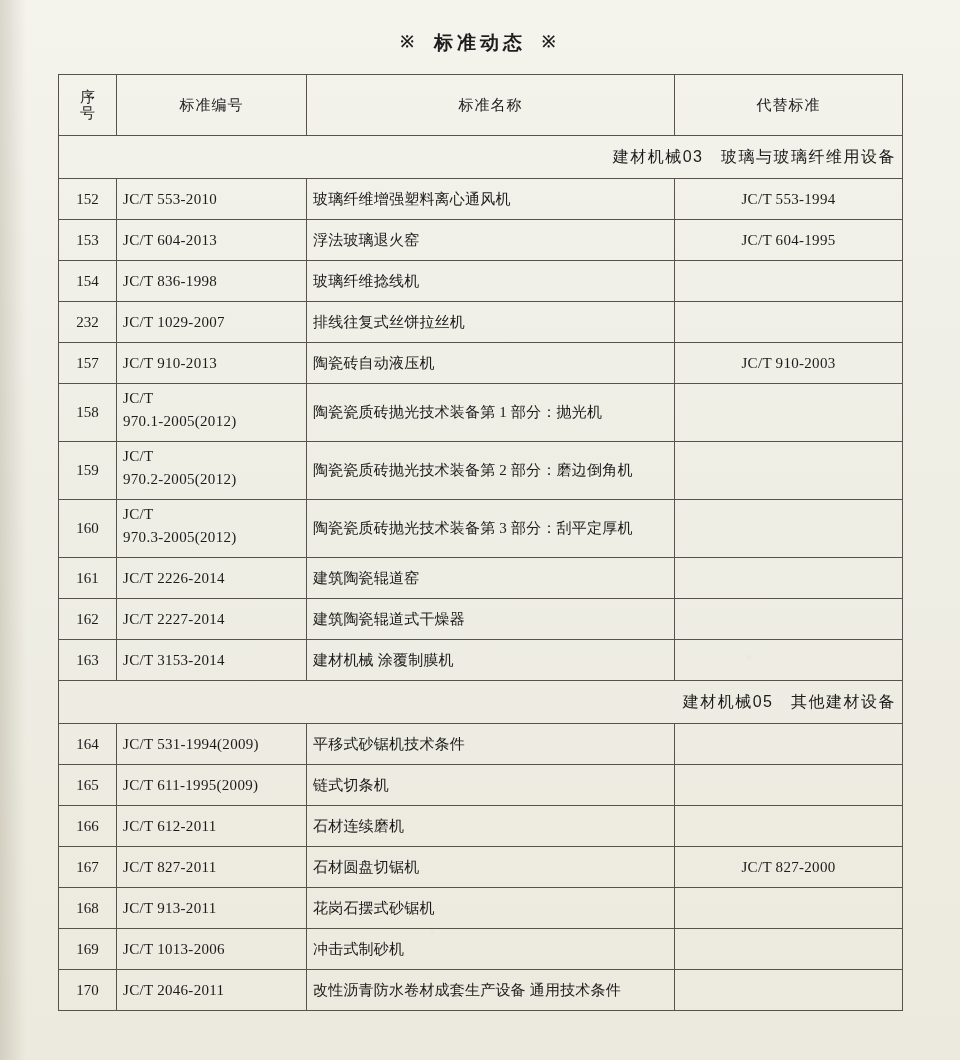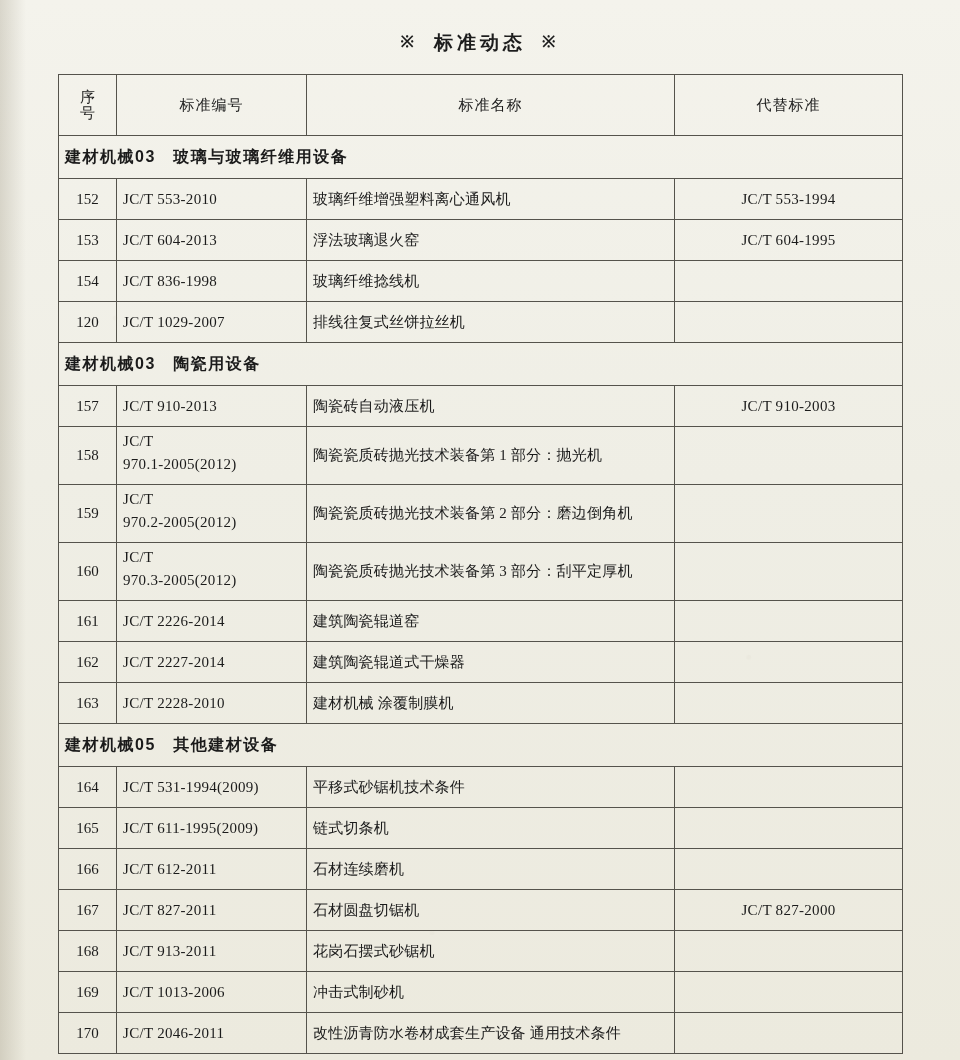--- a/index.html
+++ b/index.html
@@ -94,23 +94,23 @@
     padding-left: 12px;
     font-size: 15.5px;
     letter-spacing: 0.2px;
   }
   td.repl {
     text-align: center;
     font-size: 15px;
     letter-spacing: 0.3px;
   }
   tr.section td {
-    text-align: left;
+    text-align: right;
     font-family: "Liberation Sans", sans-serif;
-    font-weight: bold;
+    font-weight: normal;
     font-size: 16px;
     height: 34px;
     letter-spacing: 1.5px;
   }
   .noise {
     position: absolute;
     top: 0; left: 0;
     width: 960px; height: 1060px;
     pointer-events: none;
     opacity: 0.35;
@@ -174,29 +174,26 @@
           <td class="name">浮法玻璃退火窑</td>
           <td class="repl">JC/T 604-1995</td>
         </tr>
         <tr>
           <td class="seq">154</td>
           <td class="code">JC/T 836-1998</td>
           <td class="name">玻璃纤维捻线机</td>
           <td class="repl"></td>
         </tr>
         <tr>
-          <td class="seq">120</td>
+          <td class="seq">232</td>
           <td class="code">JC/T 1029-2007</td>
           <td class="name">排线往复式丝饼拉丝机</td>
           <td class="repl"></td>
         </tr>
 
-        <tr class="section">
-          <td colspan="4">建材机械03　陶瓷用设备</td>
-        </tr>
 
         <tr>
           <td class="seq">157</td>
           <td class="code">JC/T 910-2013</td>
           <td class="name">陶瓷砖自动液压机</td>
           <td class="repl">JC/T 910-2003</td>
         </tr>
 
         <tr>
           <td class="seq">158</td>
@@ -233,21 +230,21 @@
           <td class="repl"></td>
         </tr>
         <tr>
           <td class="seq">162</td>
           <td class="code">JC/T 2227-2014</td>
           <td class="name">建筑陶瓷辊道式干燥器</td>
           <td class="repl"></td>
         </tr>
         <tr>
           <td class="seq">163</td>
-          <td class="code">JC/T 2228-2010</td>
+          <td class="code">JC/T 3153-2014</td>
           <td class="name">建材机械 涂覆制膜机</td>
           <td class="repl"></td>
         </tr>
 
         <tr class="section">
           <td colspan="4">建材机械05　其他建材设备</td>
         </tr>
 
         <tr>
           <td class="seq">164</td>

